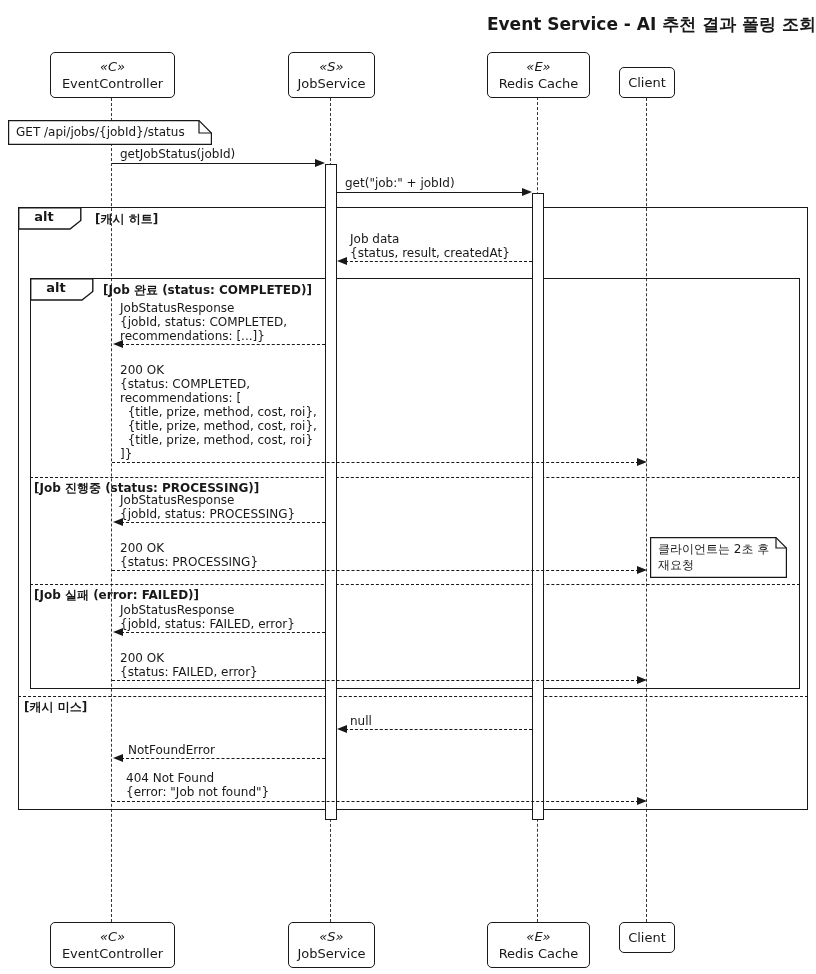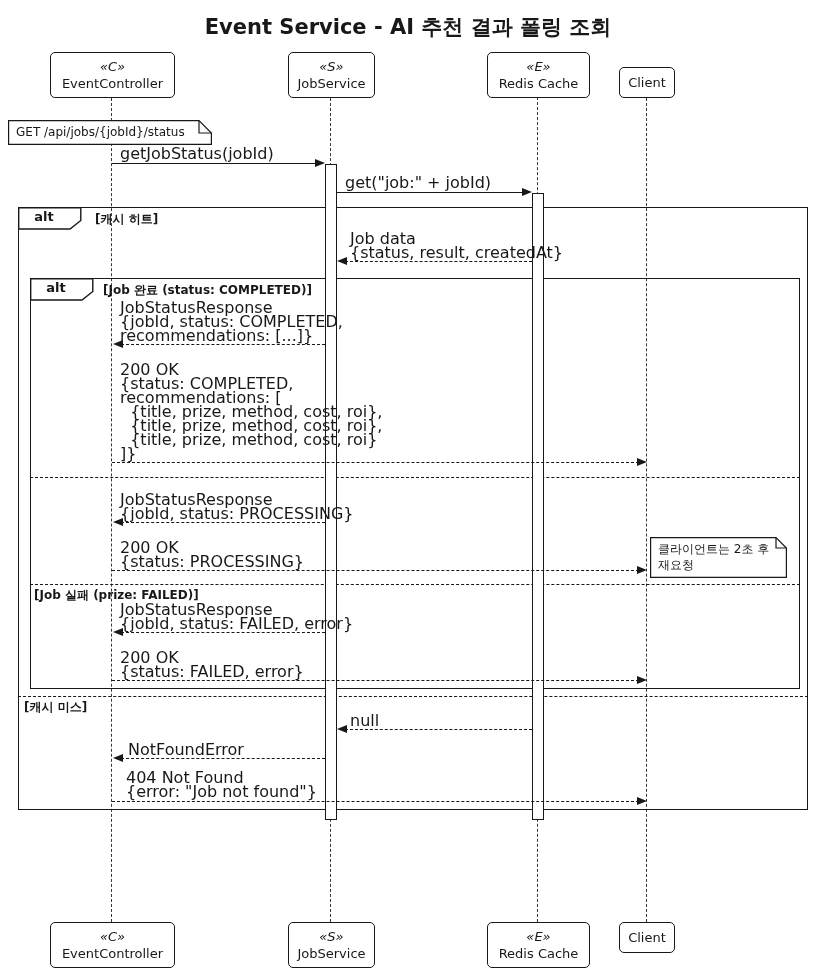--- a/index.html
+++ b/index.html
@@ -2,43 +2,43 @@
 <html><head>
 <meta charset="utf-8">
 <style>
   html,body{margin:0;padding:0;background:#ffffff;}
   #canvas{
     position:relative;width:816px;height:974px;background:#ffffff;
     font-family:"DejaVu Sans","Liberation Sans",sans-serif;color:#181818;
     overflow:hidden;
   }
   .title{
-    position:absolute;left:0;top:13px;width:816px;text-align:center;
-    font-size:21px;font-weight:bold;letter-spacing:0;
+    position:absolute;left:0;top:13px;width:816px;text-align:right;
+    font-size:17px;font-weight:bold;letter-spacing:0;
   }
   .pbox{
     position:absolute;background:#ffffff;border:1.3px solid #181818;border-radius:5px;
     display:flex;flex-direction:column;align-items:center;justify-content:center;
     font-size:13px;line-height:17px;text-align:center;box-sizing:border-box;z-index:6;
   }
   .pbox .stereo{font-style:italic;}
   .lifeline{position:absolute;width:0;border-left:1px dashed #383838;z-index:1;}
   .frame{position:absolute;border:1.4px solid #181818;box-sizing:border-box;background:transparent;z-index:2;}
   .alt-tab{position:absolute;width:64px;height:23px;z-index:3;}
   .alt-tab svg{position:absolute;left:0;top:0;}
   .alt-tab span{position:absolute;left:0;top:2px;width:52px;text-align:center;font-weight:bold;font-size:13px;}
   .cond{position:absolute;font-size:12px;font-weight:bold;white-space:pre;z-index:3;}
   .divider{position:absolute;height:0;border-top:1.4px dashed #181818;z-index:2;}
   .activation{position:absolute;width:12px;background:#ffffff;border:1.2px solid #181818;box-sizing:border-box;z-index:4;}
   .mline{position:absolute;height:0;border-top:1.2px solid #181818;z-index:5;}
   .mline.ret{border-top:1.2px dashed #181818;}
   .ahead{position:absolute;width:0;height:0;z-index:5;}
   .ahead.r{border-top:4.5px solid transparent;border-bottom:4.5px solid transparent;border-left:10px solid #181818;}
   .ahead.l{border-top:4.5px solid transparent;border-bottom:4.5px solid transparent;border-right:10px solid #181818;}
-  .mlabel{position:absolute;font-size:16px;line-height:14px;white-space:pre;z-index:5;}
+  .mlabel{position:absolute;font-size:12px;line-height:14px;white-space:pre;z-index:5;}
   .note{position:absolute;z-index:7;}
   .note svg{position:absolute;left:0;top:0;}
   .note .ntext{position:absolute;font-size:12px;line-height:16px;white-space:pre;}
 </style>
 </head>
 <body>
 
 <div id="canvas">
 
   <div class="title">Event Service - AI 추천 결과 폴링 조회</div>
@@ -60,22 +60,23 @@
   <div class="frame" style="left:30px;top:278px;width:770px;height:411px;"></div>
   <div class="alt-tab" style="left:30px;top:278px;">
     <svg width="64" height="23">
         <path d="M0.7,0.7 H62.8 V13.5 L52,22 H0.7 Z" fill="#ffffff" stroke="#181818" stroke-width="1.4"></path>
       </svg>
     <span>alt</span>
   </div>
   <div class="cond" style="left:103px;top:282px;">[Job 완료 (status: COMPLETED)]</div>
 
   <div class="divider" style="left:30px;top:477px;width:770px;"></div>
+  <div class="cond" style="left:34px;top:480px;">[Job 진행중 (status: PROCESSING)]</div>
   <div class="divider" style="left:30px;top:584px;width:770px;"></div>
-  <div class="cond" style="left:34px;top:587px;">[Job 실패 (prize: FAILED)]</div>
+  <div class="cond" style="left:34px;top:587px;">[Job 실패 (error: FAILED)]</div>
 
   <div class="divider" style="left:18px;top:696px;width:790px;"></div>
   <div class="cond" style="left:24px;top:699px;">[캐시 미스]</div>
 
   <div class="activation" style="left:325px;top:164px;height:656px;"></div>
   <div class="activation" style="left:532px;top:193px;height:627px;"></div>
 
   <div class="mlabel" style="left:120px;top:147px;">getJobStatus(jobId)</div>
   <div class="mline" style="left:112px;top:163px;width:205px;"></div>
   <div class="ahead r" style="left:315px;top:159px;"></div>

